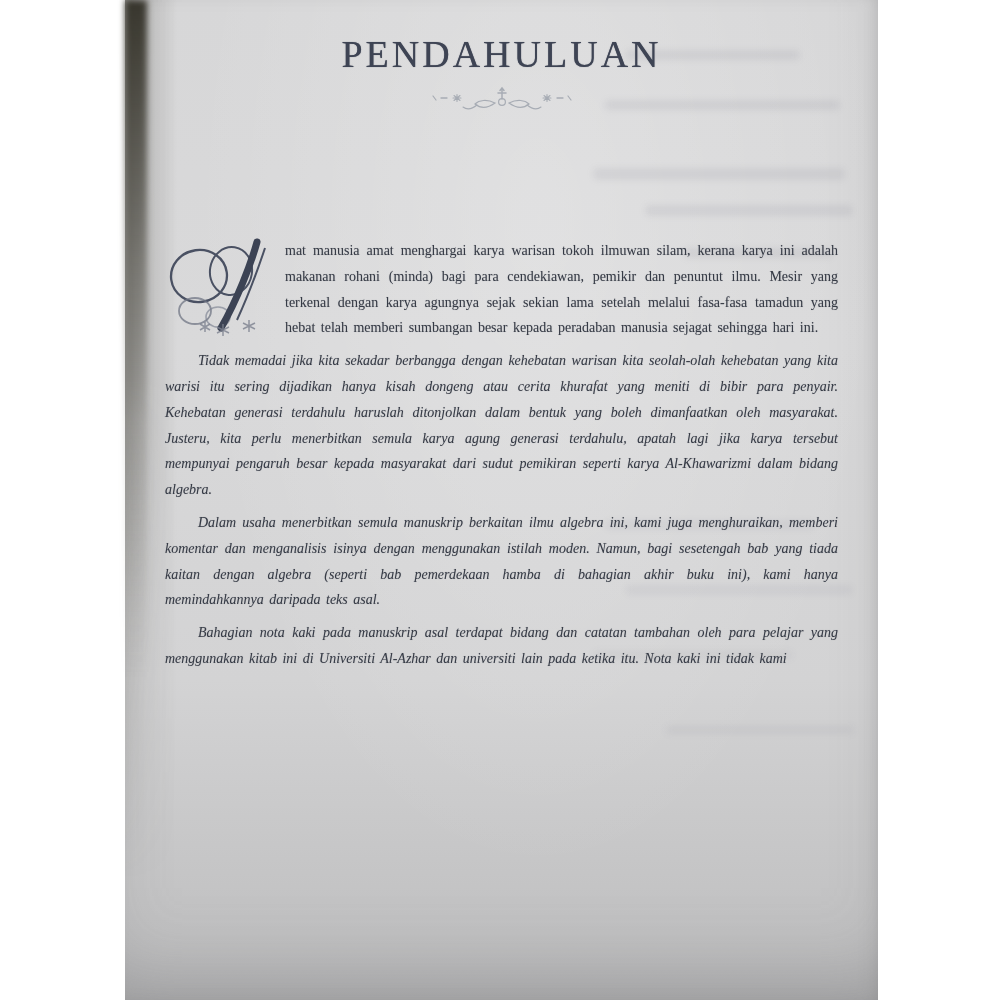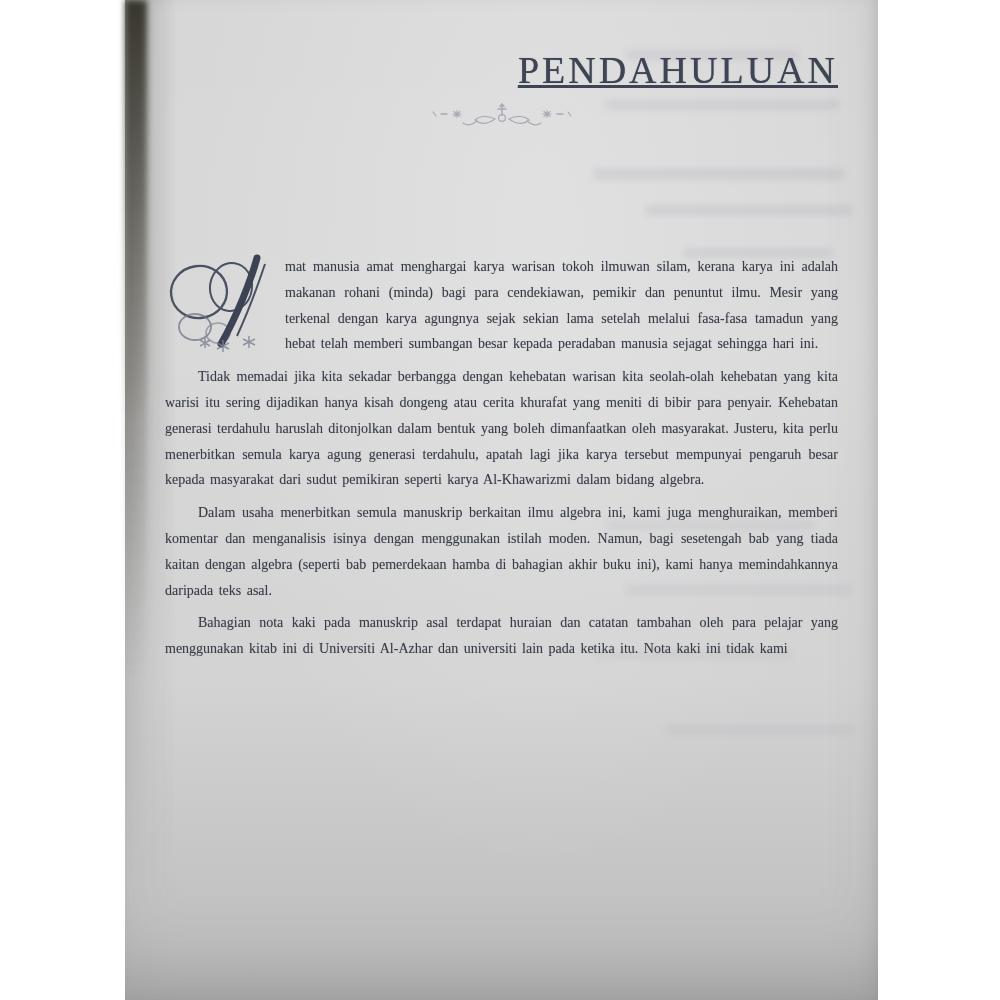--- a/index.html
+++ b/index.html
@@ -35,36 +35,35 @@
   
   .bleed{position:absolute;border-radius:5px;background:rgba(108,113,126,0.11);filter:blur(3px);}
 
   
   .content{
     position:absolute;left:40px;top:0;width:673px;
     color:#363b46;
     text-shadow:0 0 1px rgba(54,59,70,0.28);
   }
   .title{
-    margin-top:48px;text-align:right;
+    margin-top:32px;text-align:center;
     font-size:38px;line-height:45px;letter-spacing:3px;
     color:#3e4454;
     text-shadow:0 0 0.8px rgba(62,68,84,0.85);
-    text-decoration:underline;
   }
   .ornament{
     margin-top:9px;height:26px;text-align:center;opacity:0.8;
   }
   .bodytext{margin-top:126px;}
   .bodytext p{
     margin:0;text-align:justify;
     font-size:14px;line-height:25.8px;
     word-spacing:0.14em;
   }
-  .bodytext p + p{margin-top:7px;text-indent:33px;}
+  .bodytext p + p{margin-top:7px;text-indent:33px;font-style:italic;}
 
   
   .dropcap{
     float:left;width:112px;height:76px;margin:2px 8px 0 0;position:relative;
   }
   .dropcap svg{position:absolute;left:0;top:-2px;overflow:visible;}
 </style>
 </head>
 <body>
 
@@ -134,18 +133,18 @@
 
       <p>
         <span>Tidak memadai jika kita sekadar berbangga dengan kehebatan warisan kita seolah-olah kehebatan yang kita warisi itu sering dijadikan hanya kisah dongeng atau cerita khurafat yang meniti di bibir para penyair. Kehebatan generasi terdahulu haruslah ditonjolkan dalam bentuk yang boleh dimanfaatkan oleh masyarakat. Justeru, kita perlu menerbitkan semula karya agung generasi terdahulu, apatah lagi jika karya tersebut mempunyai pengaruh besar kepada masyarakat dari sudut pemikiran seperti karya Al-Khawarizmi dalam bidang algebra.</span>
       </p>
 
       <p>
         <span>Dalam usaha menerbitkan semula manuskrip berkaitan ilmu algebra ini, kami juga menghuraikan, memberi komentar dan menganalisis isinya dengan menggunakan istilah moden. Namun, bagi sesetengah bab yang tiada kaitan dengan algebra (seperti bab pemerdekaan hamba di bahagian akhir buku ini), kami hanya memindahkannya daripada teks asal.</span>
       </p>
 
       <p>
-        <span>Bahagian nota kaki pada manuskrip asal terdapat huraian dan catatan tambahan oleh para pelajar yang menggunakan kitab ini di Universiti Al-Azhar dan universiti lain pada ketika itu. Nota kaki ini tidak kami</span>
+        <span>Bahagian nota kaki pada manuskrip asal terdapat bidang dan catatan tambahan oleh para pelajar yang menggunakan kitab ini di Universiti Al-Azhar dan universiti lain pada ketika itu. Nota kaki ini tidak kami</span>
       </p>
 
     </div>
   </div>
 </div>
 
 </body></html>

